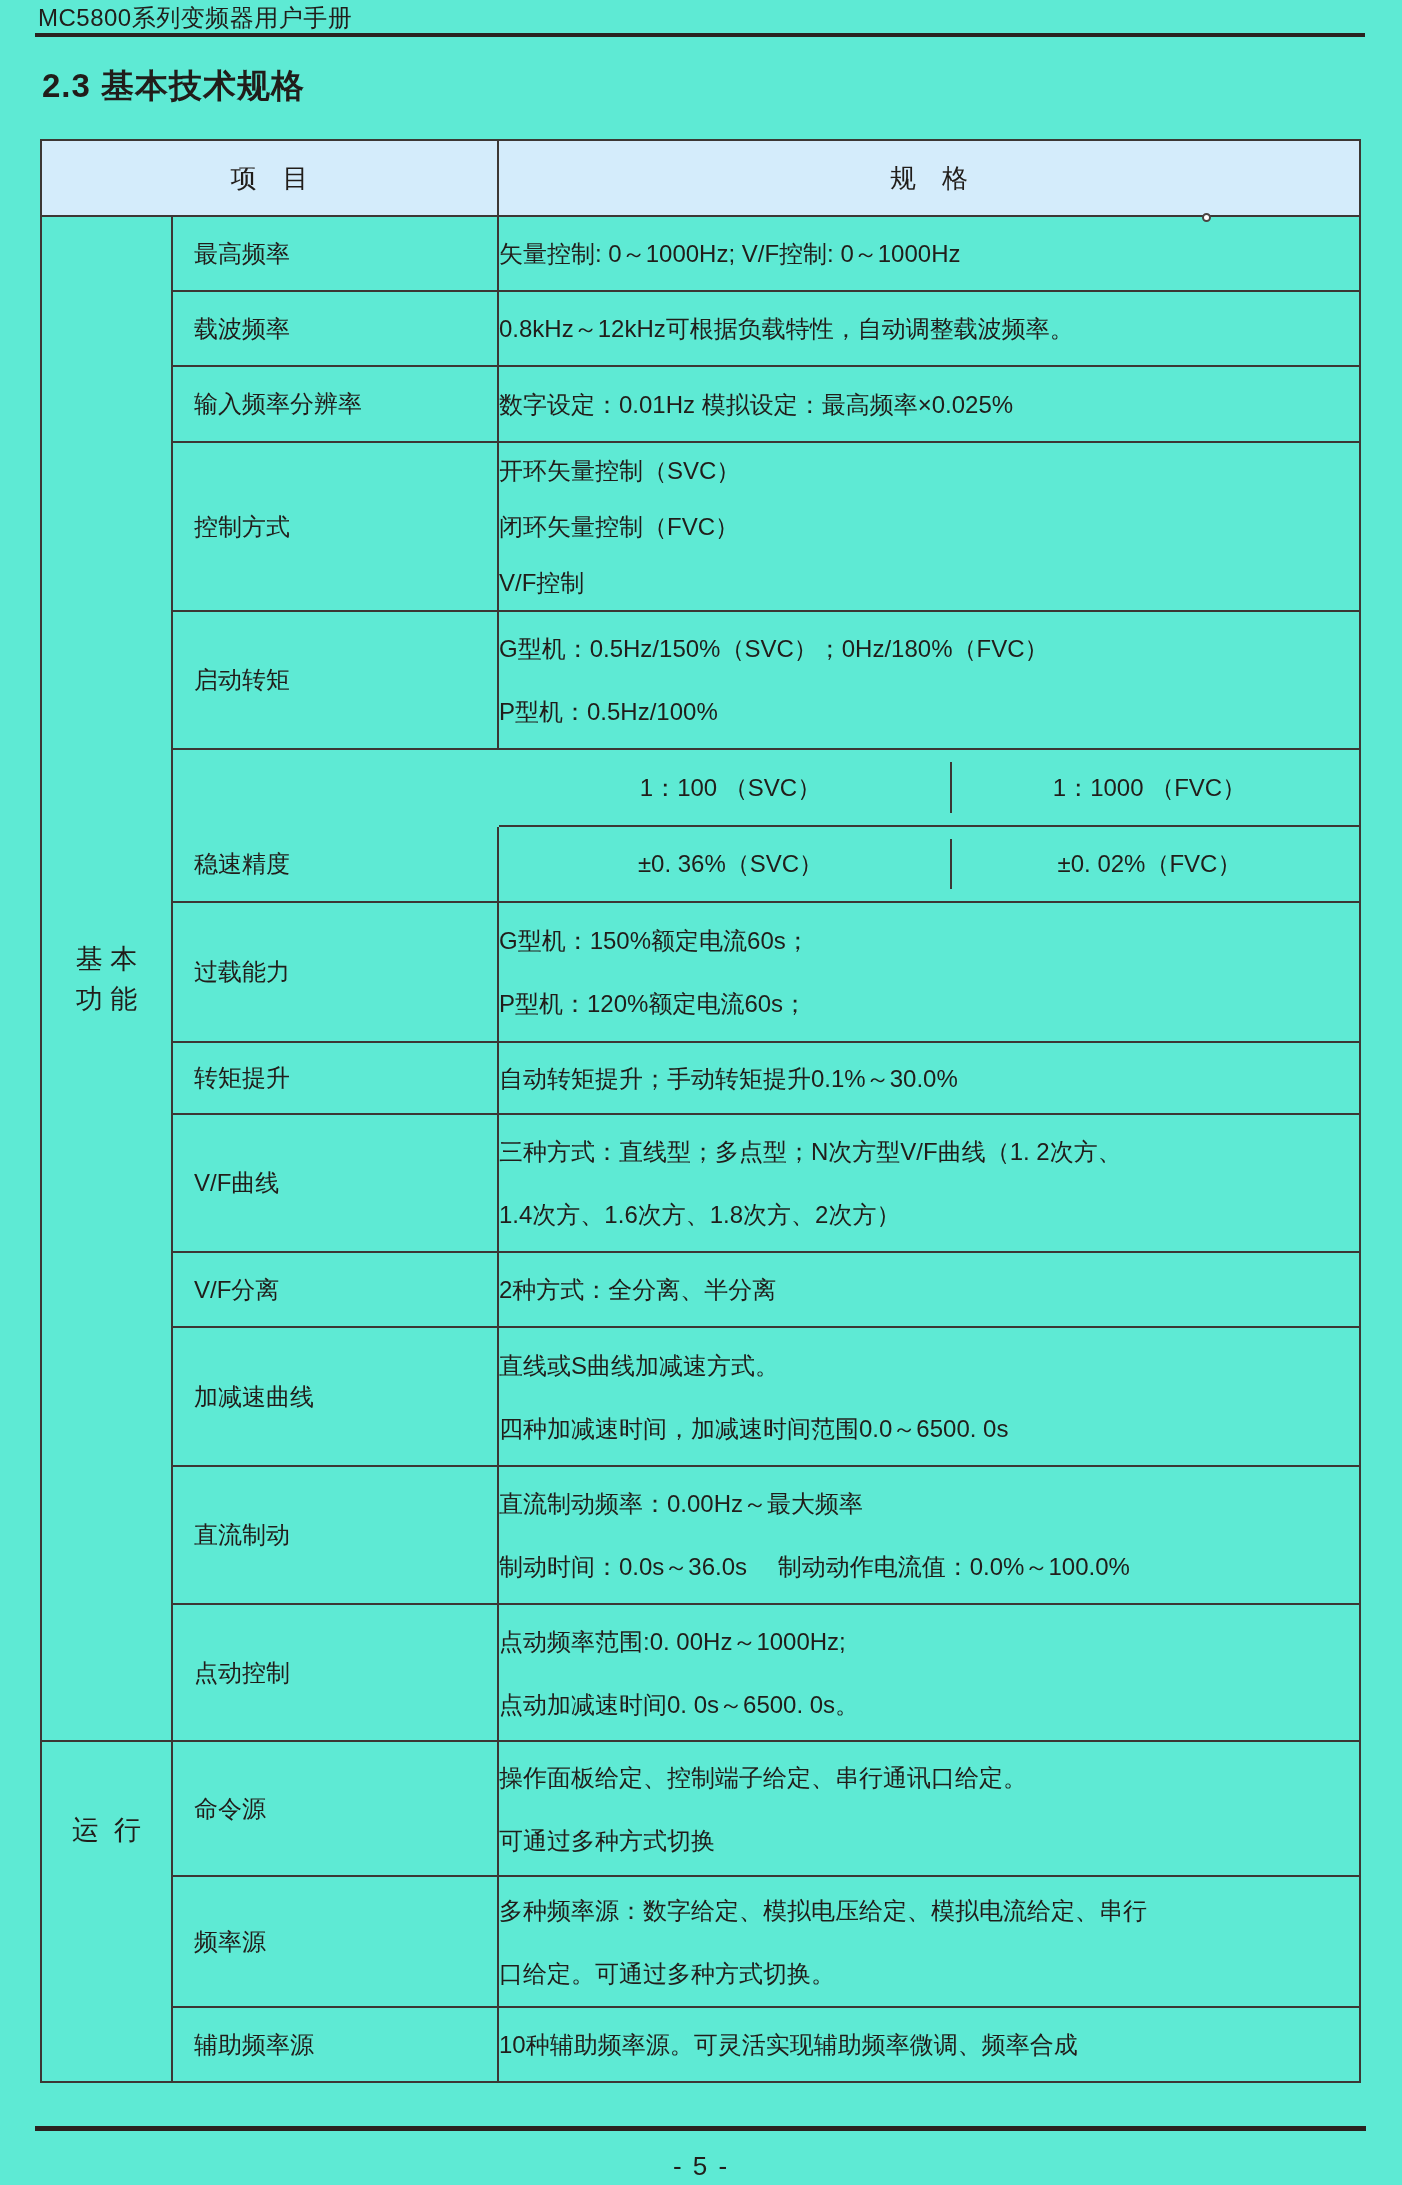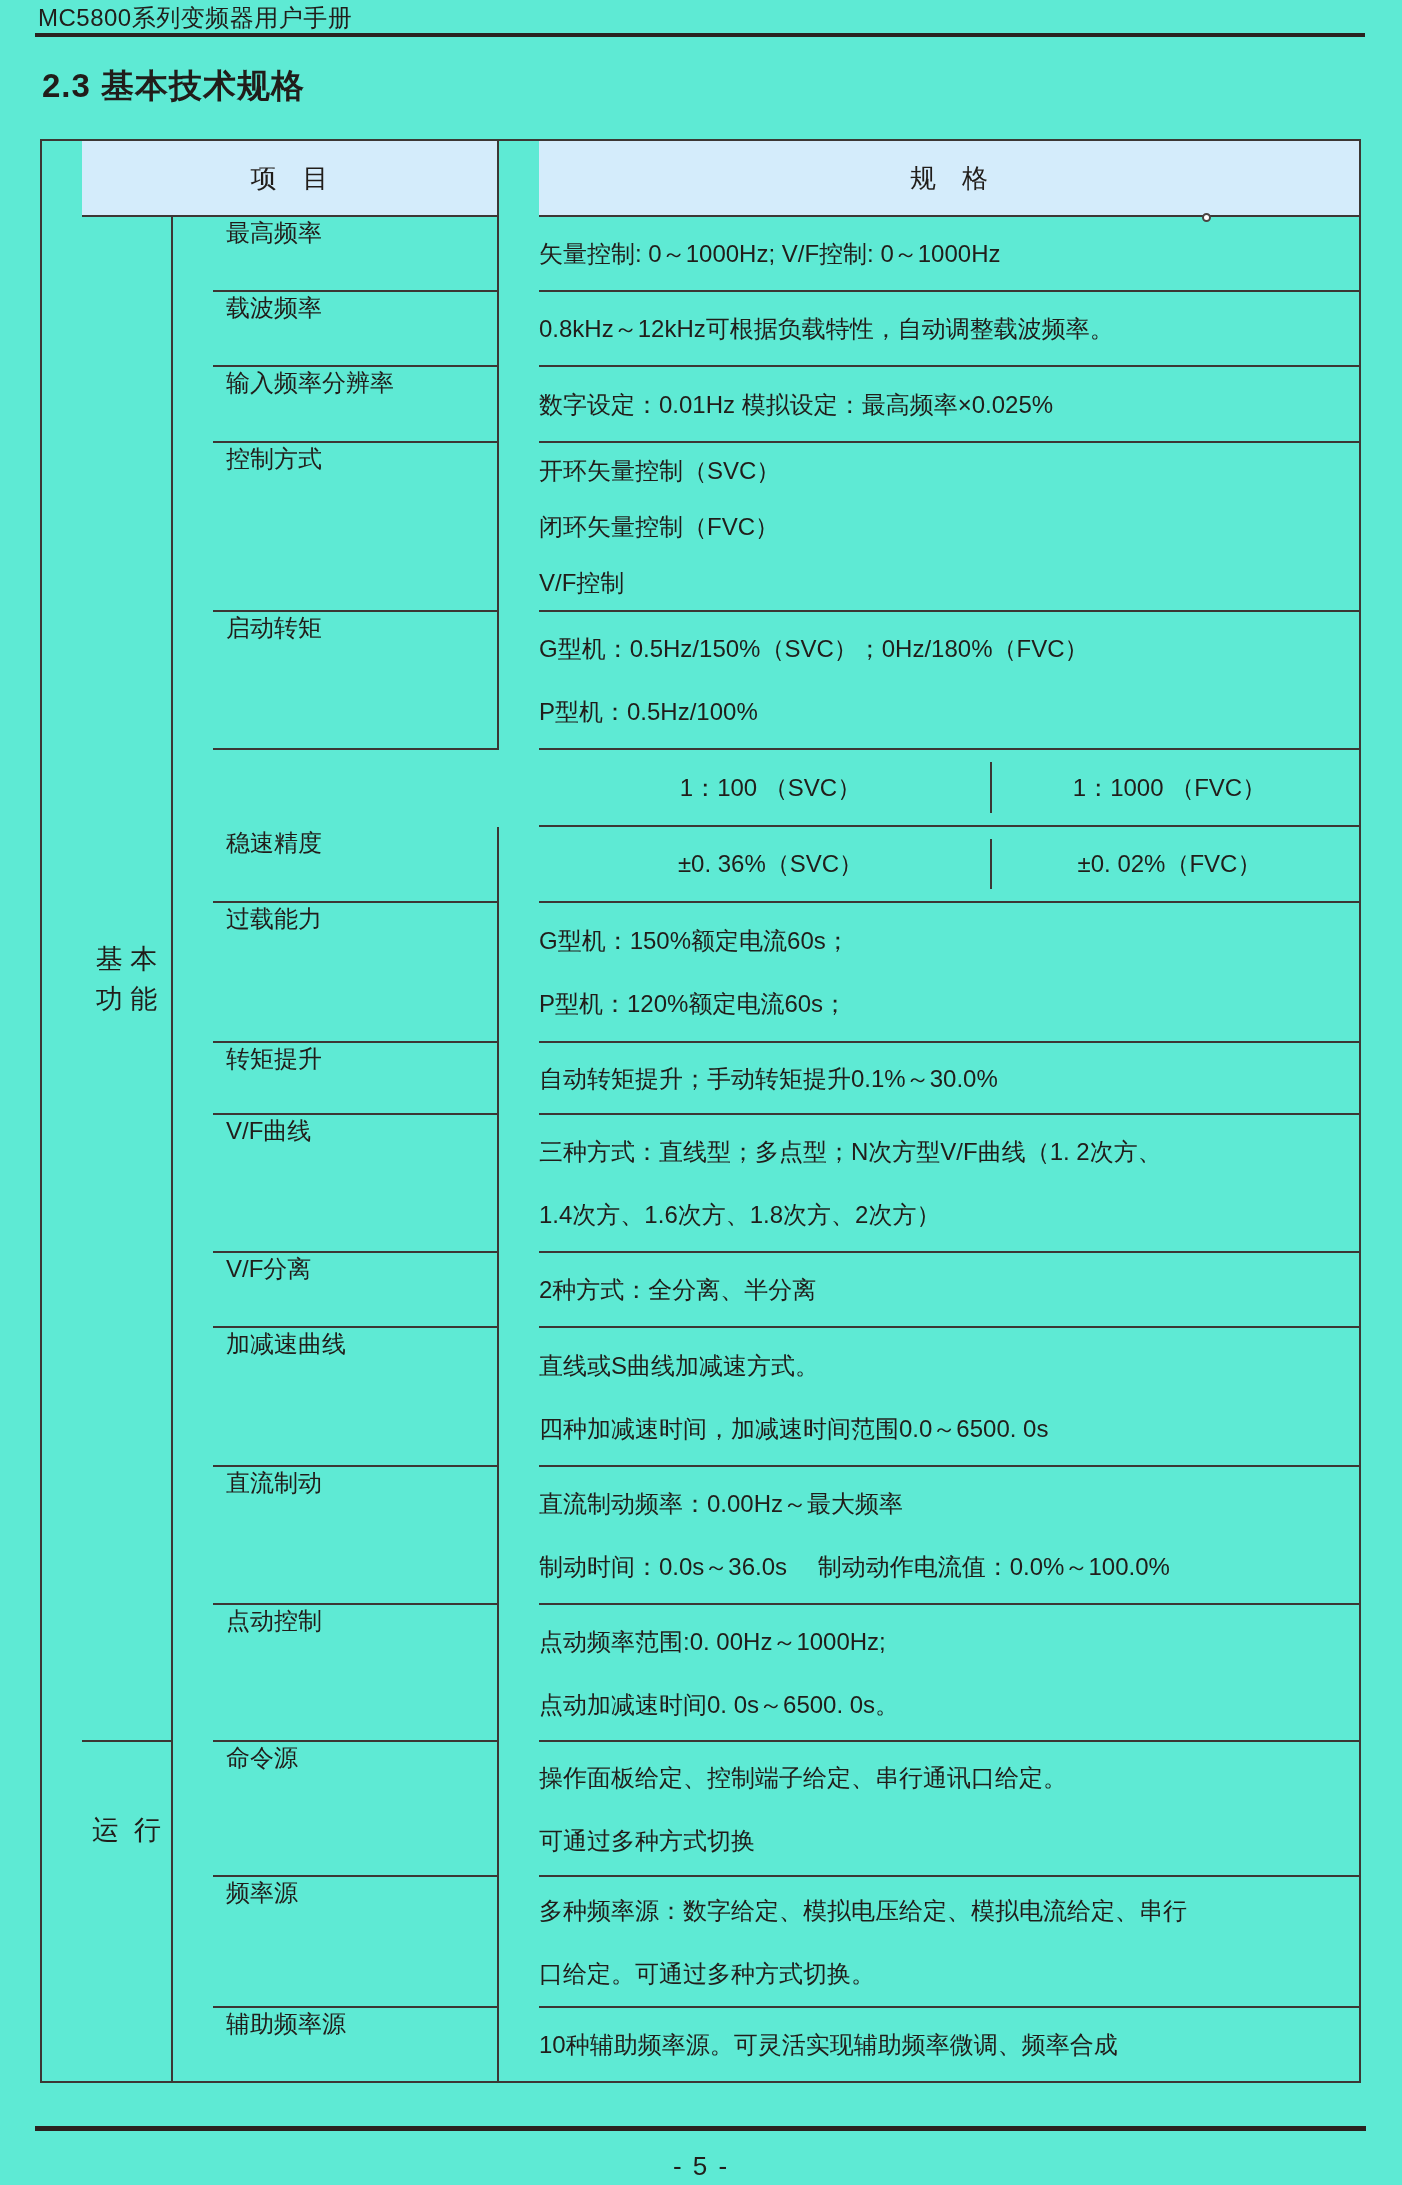--- a/index.html
+++ b/index.html
@@ -13,30 +13,30 @@
   .sec-title { position:absolute; left:42px; top:64px; font-size:33px; font-weight:600; letter-spacing:1px; white-space:nowrap; }
 
   .spec-table {
     position:absolute; left:40px; top:139px; width:1321px; height:1944px;
     display:grid; box-sizing:border-box;
     grid-template-columns:131px 326px 1fr;
     grid-template-rows:76px 75px 75px 76px 169px 138px 77px 76px 140px 72px 138px 75px 139px 138px 137px 135px 131px 1fr;
     border:2px solid #3c3734;
     font-size:24px;
   }
-  .cell { box-sizing:border-box; display:flex;margin-left:40px; }
+  .cell { box-sizing:border-box; display:flex; }
   .bb { border-bottom:2px solid #3c3734; }
   .br { border-right:2px solid #3c3734; }
   .th { background:#d4ecfb; align-items:center; justify-content:center; font-size:26px; }
   .th-item { grid-column:1 / 3; }
   .th-spec { grid-column:3; }
   .group { grid-column:1; flex-direction:column; align-items:center; justify-content:center; font-size:27px; line-height:40px; text-align:center; white-space:pre; }
   .g-basic { grid-row:2 / 16; }
   .g-run   { grid-row:16 / 19; justify-content:flex-start; padding-top:68px; }
-  .item { grid-column:2; padding-left:13px; }
+  .item { grid-column:2; align-items:center; padding-left:21px; }
   .spec { grid-column:3; flex-direction:column; justify-content:center; line-height:63px; }
   .spec.l3 { line-height:56px; }
   .spec.split { flex-direction:row; padding:12px; line-height:normal; }
   .sub { box-sizing:border-box; display:flex; align-items:center; justify-content:center; }
   .sub-l { width:441px; border-right:2px solid #3c3734; }
   .sub-r { flex:1; }
   .spec div { white-space:nowrap; }
   .item div { white-space:nowrap; }
 
   .stray-mark { position:absolute; left:1202px; top:213px; width:9px; height:9px; border:2px solid #4a4543; border-radius:50%; background:#fff; box-sizing:border-box; }

